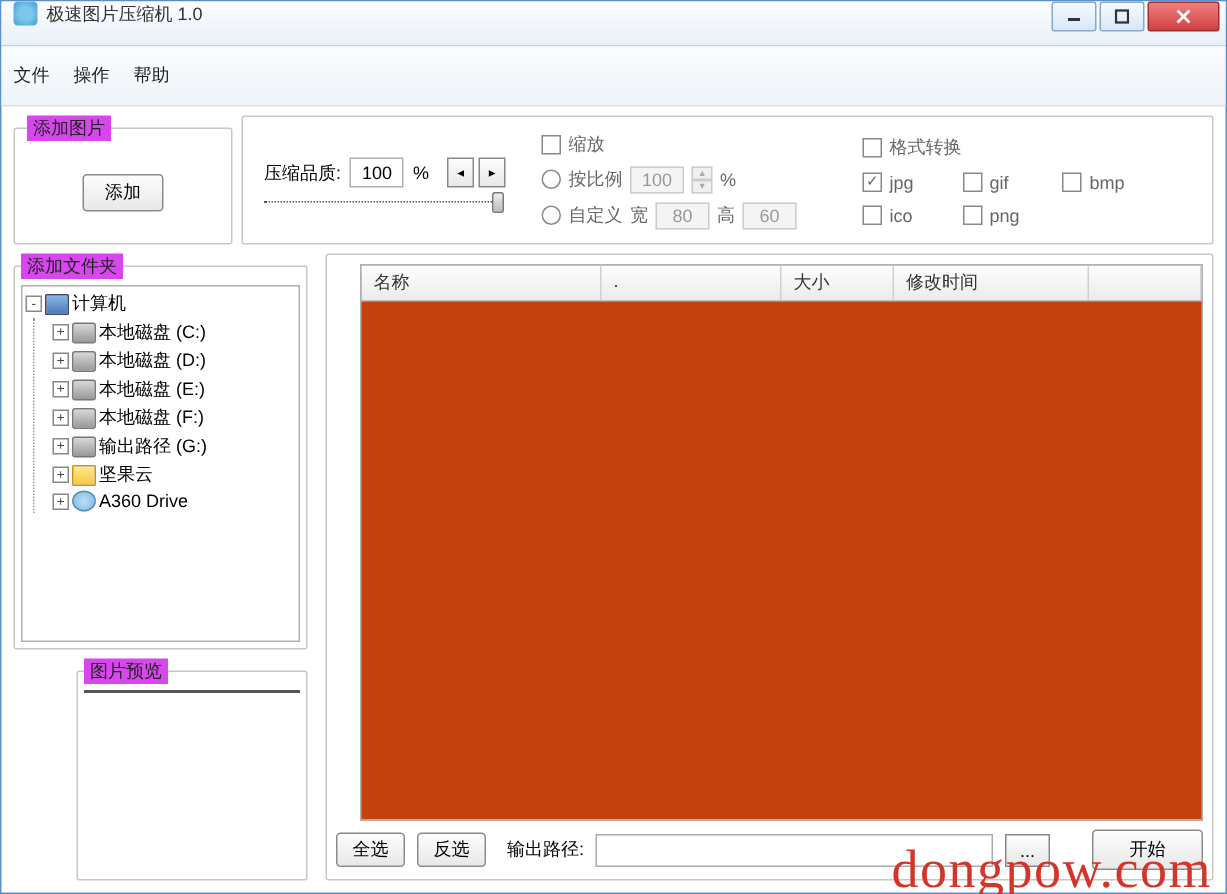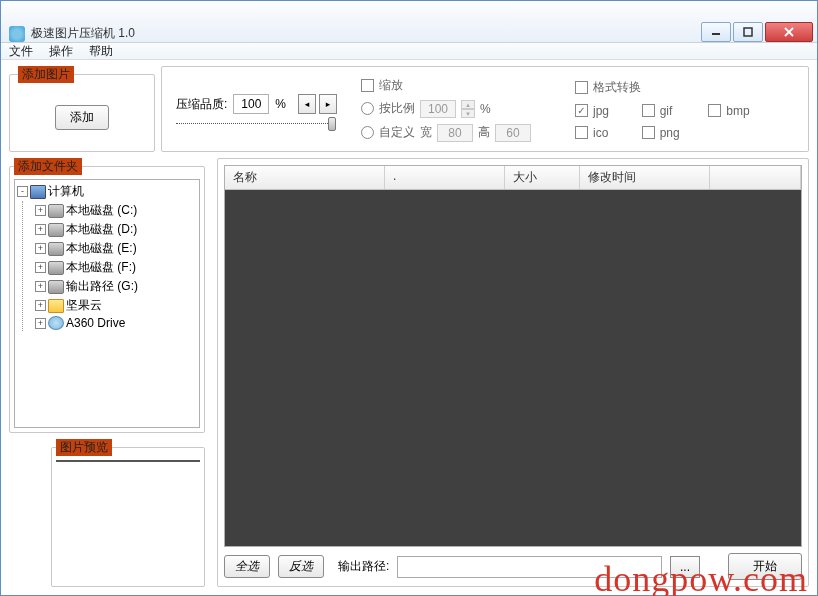--- a/index.html
+++ b/index.html
@@ -1,34 +1,34 @@
 <!DOCTYPE html>
 <html><head>
 <meta charset="utf-8">
 <style>
 * { box-sizing: border-box; margin: 0; padding: 0; font-family: "Microsoft YaHei", SimSun, sans-serif; font-size: 12px; }
 body { background: #fff; width: 818px; height: 596px; overflow: hidden; position: relative; }
 
 .window { width: 818px; height: 596px; border: 1px solid #5a8fc7; background: #fff; display: flex; flex-direction: column; }
 
-.titlebar { height: 42px; background: linear-gradient(to bottom, #fdfdfe, #e8f0f9); display: flex; align-items: flex-end; padding: 0 4px 0 8px; border-bottom: 1px solid #d0d0d0; }
+.titlebar { height: 30px; background: linear-gradient(to bottom, #fdfdfe, #e8f0f9); display: flex; align-items: flex-start; padding: 0 4px 0 8px; border-bottom: 1px solid #d0d0d0; }
 .titlebar-icon { width: 16px; height: 16px; background: radial-gradient(circle, #7ec5e8 40%, #3a9fd8 100%); border-radius: 3px; margin-right: 6px; }
 .titlebar-title { flex: 1; color: #333; }
 .winbtns { display: flex; gap: 2px; }
 .winbtn { width: 30px; height: 20px; border: 1px solid #8aa8c8; background: linear-gradient(#f5faff,#d8e8f8); border-radius: 2px; display: flex; align-items: center; justify-content: center; cursor: pointer; }
 .winbtn.close { width: 48px; background: linear-gradient(#f08080,#d04040); border-color: #a03030; color: #fff; }
 .winbtn svg { display: block; }
 
-.menubar { height: 17px; background: linear-gradient(#fafcfe,#eef4fa); border-bottom: 1px solid #ddd; display: flex; align-items: center; padding: 0 8px; gap: 16px; }
+.menubar { height: 40px; background: linear-gradient(#fafcfe,#eef4fa); border-bottom: 1px solid #ddd; display: flex; align-items: center; padding: 0 8px; gap: 16px; }
 .menubar span { color: #222; cursor: pointer; }
 
 .content { flex: 1; padding: 6px 8px 8px 8px; display: flex; flex-direction: column; gap: 6px; }
 
 fieldset { border: 1px solid #c8c8c8; border-radius: 2px; padding: 8px; background: #fff; }
-legend { padding: 0 4px; color: #222; background: #c2410c; }
+legend { padding: 0 4px; color: #222; background: #d946ef; }
 
 .top-row { display: flex; gap: 6px; height: 86px; }
 .add-image-fs { width: 146px; display: flex; align-items: center; justify-content: center; }
 .btn { border: 1px solid #8a8a8a; background: linear-gradient(#fdfdfd,#e8e8e8); padding: 3px 14px; border-radius: 3px; cursor: pointer; }
 
 .settings-fs { flex: 1; display: flex; align-items: center; gap: 24px; padding: 8px 14px; }
 .quality-block { display: flex; flex-direction: column; gap: 8px; }
 .quality-row { display: flex; align-items: center; gap: 6px; }
 .num-input { width: 36px; height: 20px; border: 1px solid #b0b0b0; text-align: center; background: #fff; }
 .spin-btns { display: flex; gap: 3px; margin-left: 6px; }
@@ -60,28 +60,28 @@
 .icon-drive { background: linear-gradient(#d8d8d8,#999); border: 1px solid #777; border-radius: 2px; }
 .icon-folder { background: linear-gradient(#ffe790,#f8c840); border: 1px solid #c89020; border-radius: 1px; }
 .icon-cloud { background: radial-gradient(circle,#bde0f5,#7ab8e0); border: 1px solid #5a90b8; border-radius: 50%; }
 .tree-children { padding-left: 18px; }
 .tree-dots { border-left: 1px dotted #999; margin-left: 5px; padding-left: 12px; }
 
 .preview-fs { height: 148px; padding: 4px; margin-left: 42px; }
 .preview-area { width: 100%; height: 100%; background: #6a6a6a; border: 1px solid #555; }
 
 .right-panel { flex: 1; border: 1px solid #c8c8c8; border-radius: 2px; padding: 6px; display: flex; flex-direction: column; gap: 6px; }
-.file-list { flex: 1; border: 1px solid #b0b0b0; background: #404040; display: flex; flex-direction: column; }
+.file-list { flex: 1; border: 1px solid #b0b0b0; background: #c2410c; display: flex; flex-direction: column; margin-left: 16px; }
 .list-header { display: flex; background: linear-gradient(#fdfdfd,#ececec); border-bottom: 1px solid #c0c0c0; }
 .list-header div { padding: 3px 8px; border-right: 1px solid #d0d0d0; color: #333; }
 .col-name { width: 160px; } .col-dot { width: 120px; } .col-size { width: 75px; } .col-time { width: 130px; } .col-last { flex: 1; }
 .list-body { flex: 1; }
 
 .bottom-bar { display: flex; align-items: center; gap: 8px; }
-.btn-sm { padding: 2px 10px; font-style: italic; }
+.btn-sm { padding: 2px 10px; }
 .output-label { margin-left: 6px; }
 .output-path { flex: 1; height: 22px; border: 1px solid #aaa; background: #fff; padding: 0 4px; }
 .browse-btn { width: 30px; height: 22px; border: 1px solid #888; background: linear-gradient(#fdfdfd,#e8e8e8); cursor: pointer; display: flex; align-items: center; justify-content: center; }
 .start-btn { padding: 4px 24px; margin-left: 20px; }
 
 .watermark { position: absolute; right: 10px; bottom: -4px; font-size: 36px; font-family: "Times New Roman", serif; color: #d4352a; letter-spacing: 1px; pointer-events: none; }
 </style>
 </head>
 <body>
 

